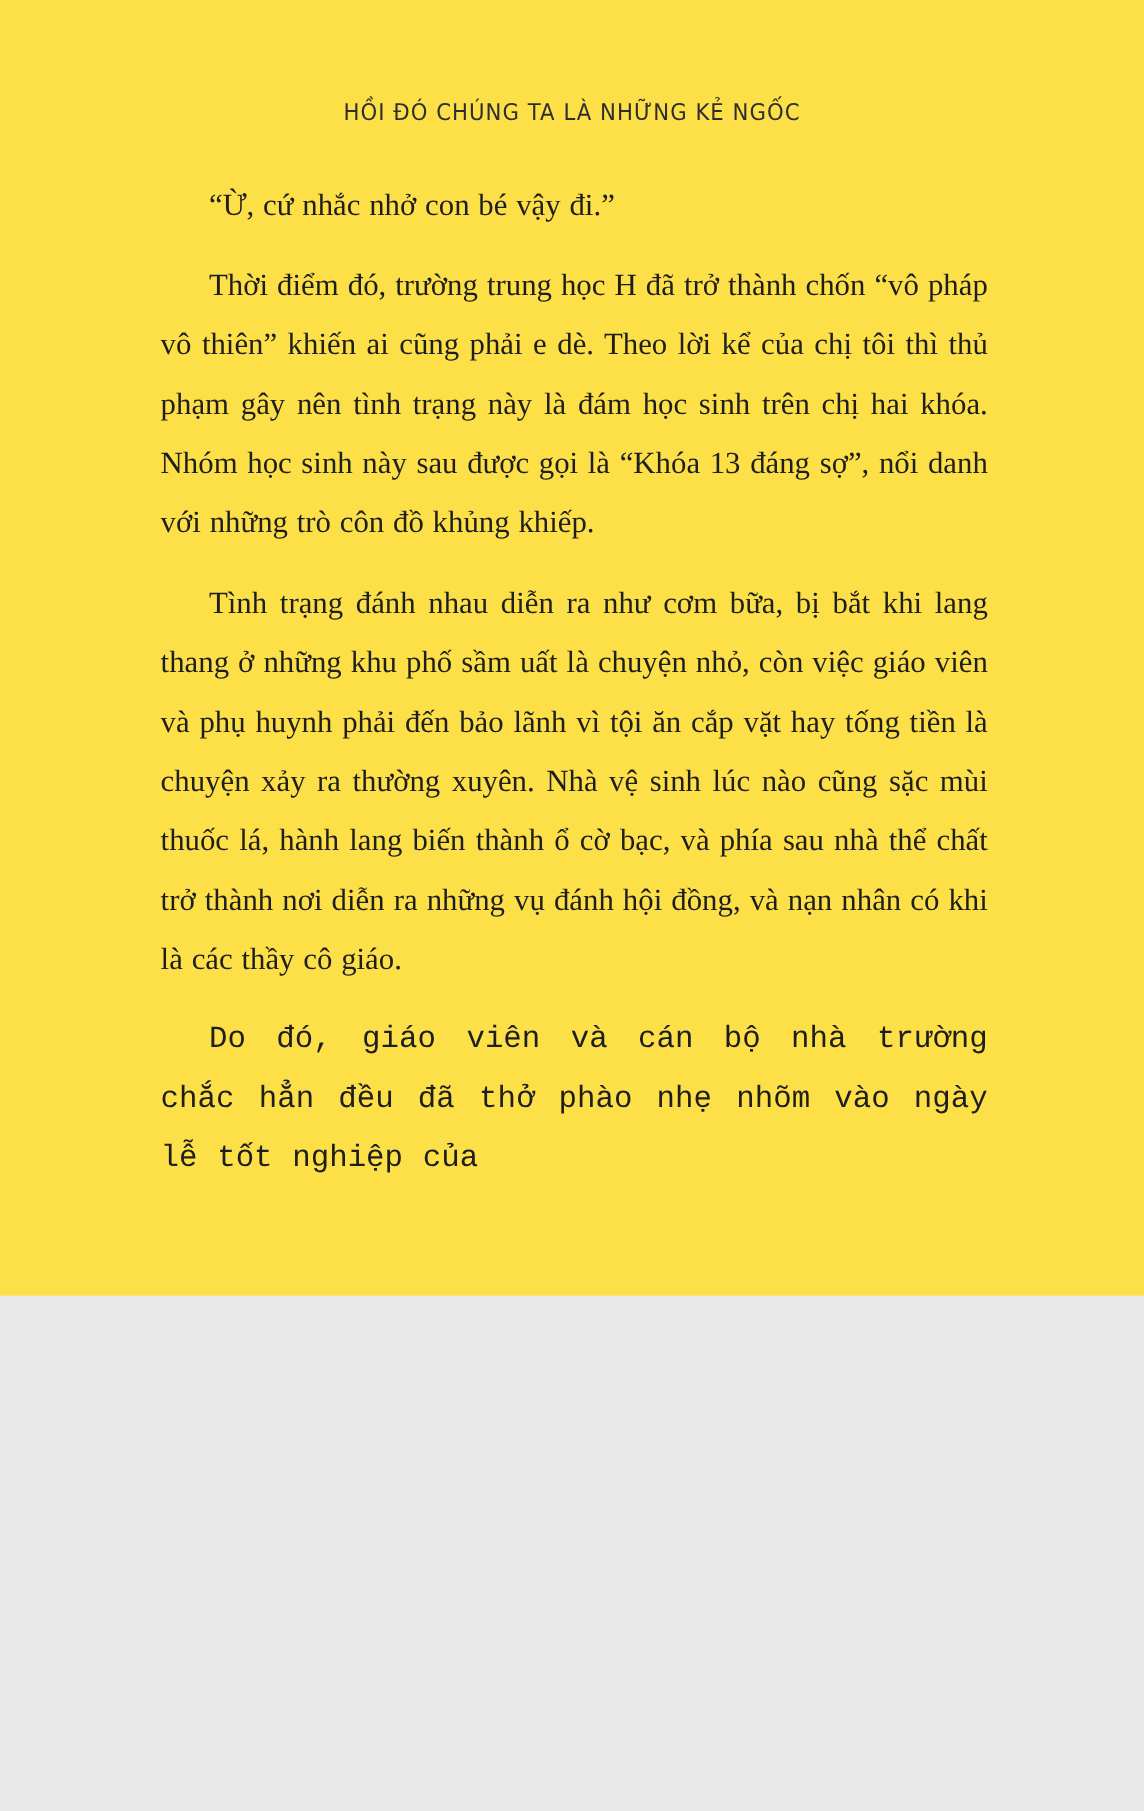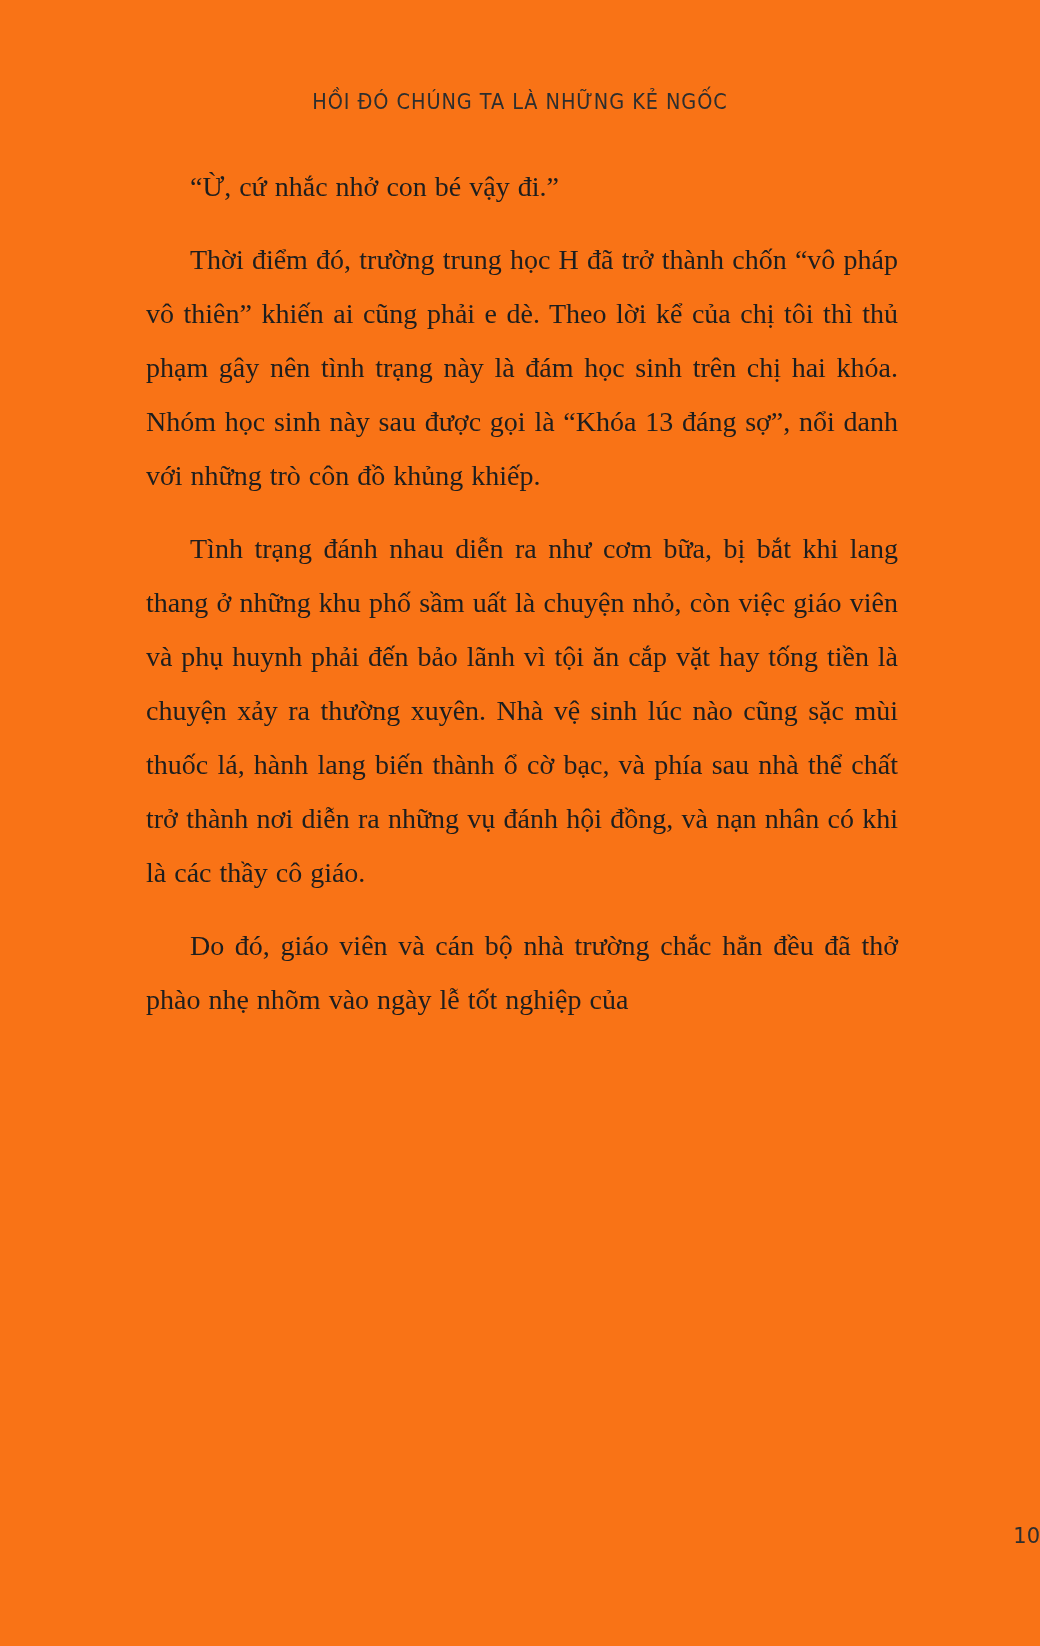--- a/index.html
+++ b/index.html
@@ -1,22 +1,22 @@
 <!DOCTYPE html>
 <html lang="vi"><head>
 <meta charset="utf-8">
 <style>
   * { margin: 0; padding: 0; box-sizing: border-box; }
   html, body { background: #e9e9e9; }
   .page {
     position: relative;
     width: 1040px;
-    height: 1646px;
+    height: 1178px;
     margin: 0 auto;
-    background: #f97316;
+    background: #fde047;
     overflow: hidden;
   }
   .running-header {
     position: absolute;
     top: 90px;
     left: 0;
     right: 0;
     text-align: center;
     font-family: "DejaVu Sans", sans-serif;
     font-size: 21px;
@@ -34,21 +34,21 @@
     font-size: 28px;
     line-height: 54px;
     color: #1e1e1e;
   }
   .body-text p {
     text-align: justify;
     text-indent: 44px;
     margin-bottom: 19px;
     word-spacing: 1px;
   }
-  .body-text p:last-child { margin-bottom: 0; }
+  .body-text p:last-child { margin-bottom: 0; font-family: Liberation Mono, monospace; }
   .page-number {
     position: absolute;
     top: 1524px;
     left: 0;
     right: 0;
     text-align: right;
     font-family: "DejaVu Sans", sans-serif;
     font-size: 21px;
     color: #2e2e2e;
     margin-left: 28px;

